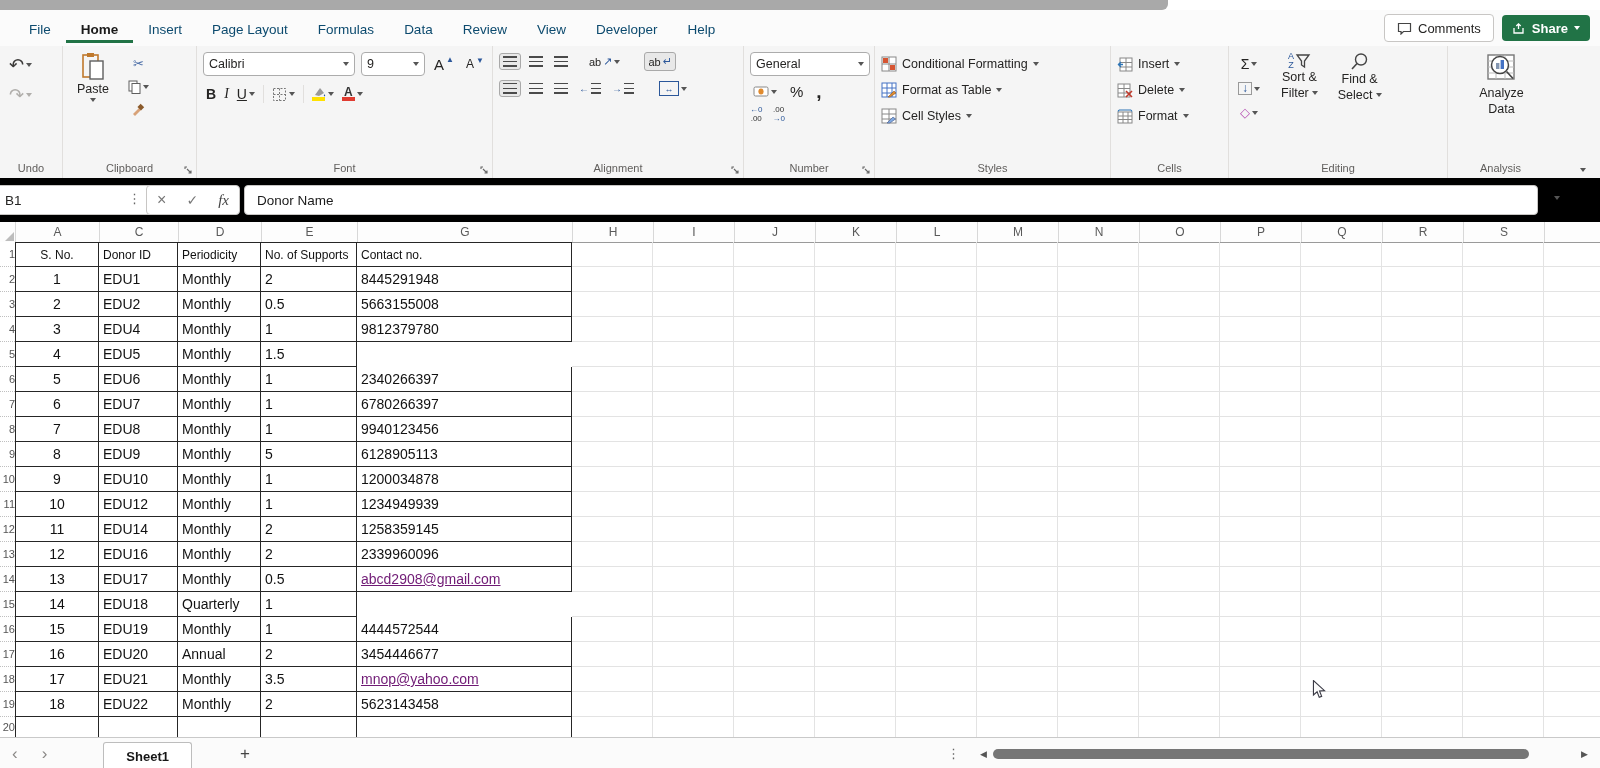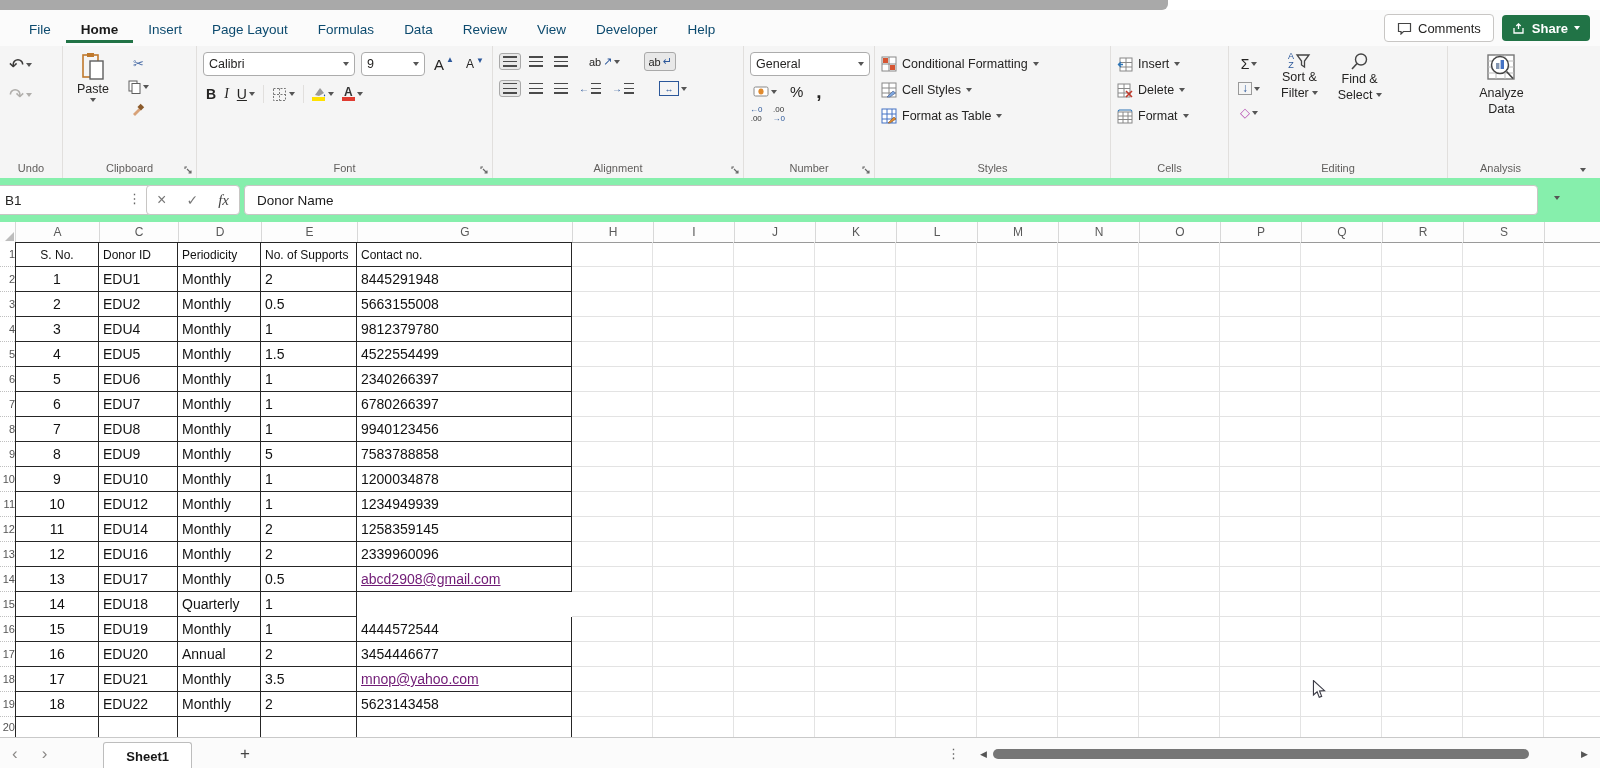--- a/index.html
+++ b/index.html
@@ -37,21 +37,21 @@
   .tglbox{border:1px solid #a9a9a9;background:#e8e8e8;border-radius:3px;}
   .lines{display:inline-block;width:14px;height:11px;background:repeating-linear-gradient(to bottom,#4a4a4a 0 1.5px,transparent 1.5px 4.6px);}
   .glyph{font-size:14px;color:#333;}
   .dec-mini{font-size:8px;line-height:1.15;color:#333;text-align:center;white-space:pre;}
   .dec-mini .bl{color:#2b579a;}
   .stack-item{display:flex;align-items:center;gap:5px;font-size:12.5px;height:22px;white-space:nowrap;}
   .bigbtn{display:flex;flex-direction:column;align-items:center;font-size:12.5px;line-height:1.25;padding:0 8px;}
   .colorbar{display:block;height:3.5px;width:13px;margin-top:-1px;}
 
   
-  .formula-row{top:178px;left:0;right:0;height:44px;background:#86efac;display:flex;align-items:center;}
+  .formula-row{top:178px;left:0;right:0;height:44px;background:#000000;display:flex;align-items:center;}
   .namebox{position:absolute;left:-30px;top:7px;width:148px;height:28px;background:#fff;border:1px solid #c8c6c4;
     border-radius:4px;display:flex;align-items:center;justify-content:space-between;padding:0 8px 0 34px;font-size:13.5px;}
   .fb-dots{position:absolute;left:128px;top:13px;color:#666;font-size:13px;}
   .fb-btns{position:absolute;left:146px;top:7px;width:92px;height:28px;background:#fff;border:1px solid #c8c6c4;
     border-radius:4px;display:flex;align-items:center;justify-content:space-around;font-size:14px;color:#777;}
   .fb-fx{font-style:italic;font-family:"Liberation Serif",serif;color:#444;font-size:15px;}
   .fb-field{position:absolute;left:244px;top:7px;right:62px;height:28px;background:#fff;border:1px solid #c8c6c4;
     border-radius:4px;display:flex;align-items:center;padding:0 12px;font-size:13.5px;color:#1a1a1a;}
   .fb-expand{position:absolute;right:40px;top:18px;}
 
@@ -376,37 +376,37 @@
               <rect x="9" y="9" width="5" height="5" fill="#d65532"></rect>
               <path d="M8 1 V15 M1 8 H15" stroke="#888"></path>
             </svg>
           </span>
           <span>Conditional Formatting</span>
           <span class="chev"></span>
         </div>
         <div class="stack-item">
           <span>
             <svg width="16" height="16" viewBox="0 0 16 16">
+              <rect x="1" y="1" width="14" height="14" fill="#fff" stroke="#4472c4"></rect>
+              <path d="M1 6 H15 M1 11 H15 M6 1 V15 M11 1 V15" stroke="#4472c4"></path>
+              <path d="M7 15 L13 9 L15 11 L9 15 Z" fill="#e08a2d" stroke="#8a5a2b" stroke-width="0.6"></path>
+            </svg>
+          </span>
+          <span>Format as Table</span>
+          <span class="chev"></span>
+        </div>
+        <div class="stack-item">
+          <span>
+            <svg width="16" height="16" viewBox="0 0 16 16">
               <rect x="1" y="1" width="14" height="14" fill="#fff" stroke="#888"></rect>
               <path d="M1 6 H15 M1 11 H15 M8 1 V15" stroke="#888"></path>
               <path d="M6 15 L12 9 L14.5 11 L9 15 Z" fill="#7fa8e0" stroke="#44598a" stroke-width="0.6"></path>
             </svg>
           </span>
           <span>Cell Styles</span>
-          <span class="chev"></span>
-        </div>
-        <div class="stack-item">
-          <span>
-            <svg width="16" height="16" viewBox="0 0 16 16">
-              <rect x="1" y="1" width="14" height="14" fill="#fff" stroke="#4472c4"></rect>
-              <path d="M1 6 H15 M1 11 H15 M6 1 V15 M11 1 V15" stroke="#4472c4"></path>
-              <path d="M7 15 L13 9 L15 11 L9 15 Z" fill="#e08a2d" stroke="#8a5a2b" stroke-width="0.6"></path>
-            </svg>
-          </span>
-          <span>Format as Table</span>
           <span class="chev"></span>
         </div>
       </div>
     <div class="rg-label"><span>Styles</span></div>
   </div>
 
   <div class="rgroup" style="width:117px">
     <div class="rg-content" id="cells-items" style="display:flex;flex-direction:column;gap:4px;padding-top:7px">
         <div class="stack-item">
           <span>
@@ -586,21 +586,20 @@
         <div class="cell c2" style="width: 83px;">Monthly</div>
         <div class="cell c3" style="width: 96px;">1</div>
         <div class="cell c4" style="width: 215px;">9812379780</div>
       </div>
       <div class="srow">
         <div class="rownum">5</div>
         <div class="cell c0 first" style="width: 84px;">4</div>
         <div class="cell c1" style="width: 79px;">EDU5</div>
         <div class="cell c2" style="width: 83px;">Monthly</div>
         <div class="cell c3" style="width: 96px;">1.5</div>
-        <div class="cell c4" style="width: 215px;">4522554499</div>
       </div>
       <div class="srow">
         <div class="rownum">6</div>
         <div class="cell c0 first" style="width: 84px;">5</div>
         <div class="cell c1" style="width: 79px;">EDU6</div>
         <div class="cell c2" style="width: 83px;">Monthly</div>
         <div class="cell c3" style="width: 96px;">1</div>
         <div class="cell c4" style="width: 215px;">2340266397</div>
       </div>
       <div class="srow">
@@ -618,21 +617,21 @@
         <div class="cell c2" style="width: 83px;">Monthly</div>
         <div class="cell c3" style="width: 96px;">1</div>
         <div class="cell c4" style="width: 215px;">9940123456</div>
       </div>
       <div class="srow">
         <div class="rownum">9</div>
         <div class="cell c0 first" style="width: 84px;">8</div>
         <div class="cell c1" style="width: 79px;">EDU9</div>
         <div class="cell c2" style="width: 83px;">Monthly</div>
         <div class="cell c3" style="width: 96px;">5</div>
-        <div class="cell c4" style="width: 215px;">7583788858</div>
+        <div class="cell c4" style="width: 215px;">6128905113</div>
       </div>
       <div class="srow">
         <div class="rownum">10</div>
         <div class="cell c0 first" style="width: 84px;">9</div>
         <div class="cell c1" style="width: 79px; text-align: right;">EDU10</div>
         <div class="cell c2" style="width: 83px;">Monthly</div>
         <div class="cell c3" style="width: 96px;">1</div>
         <div class="cell c4" style="width: 215px;">1200034878</div>
       </div>
       <div class="srow">

